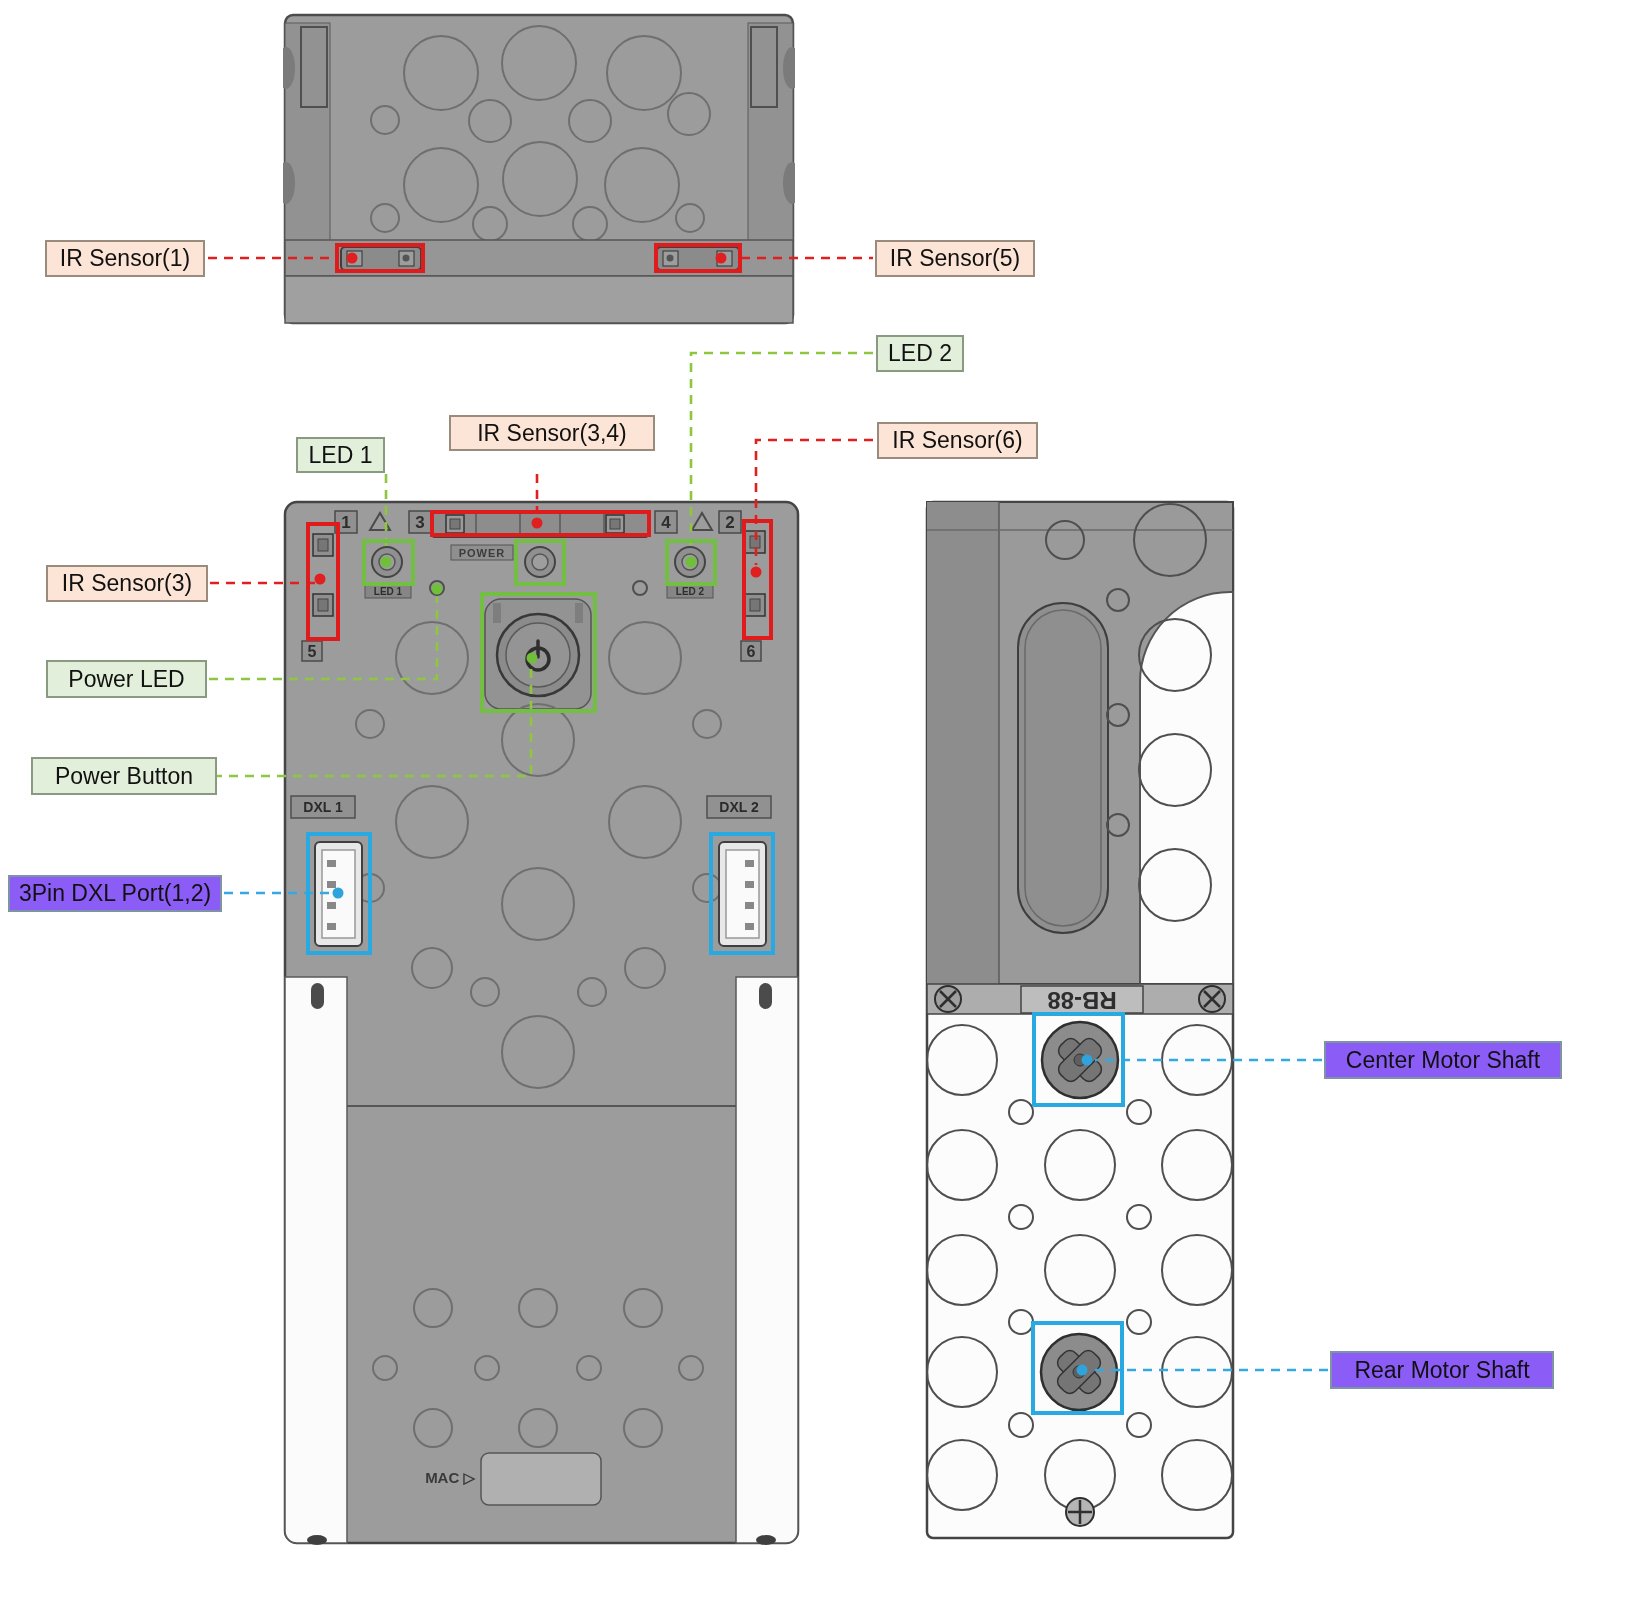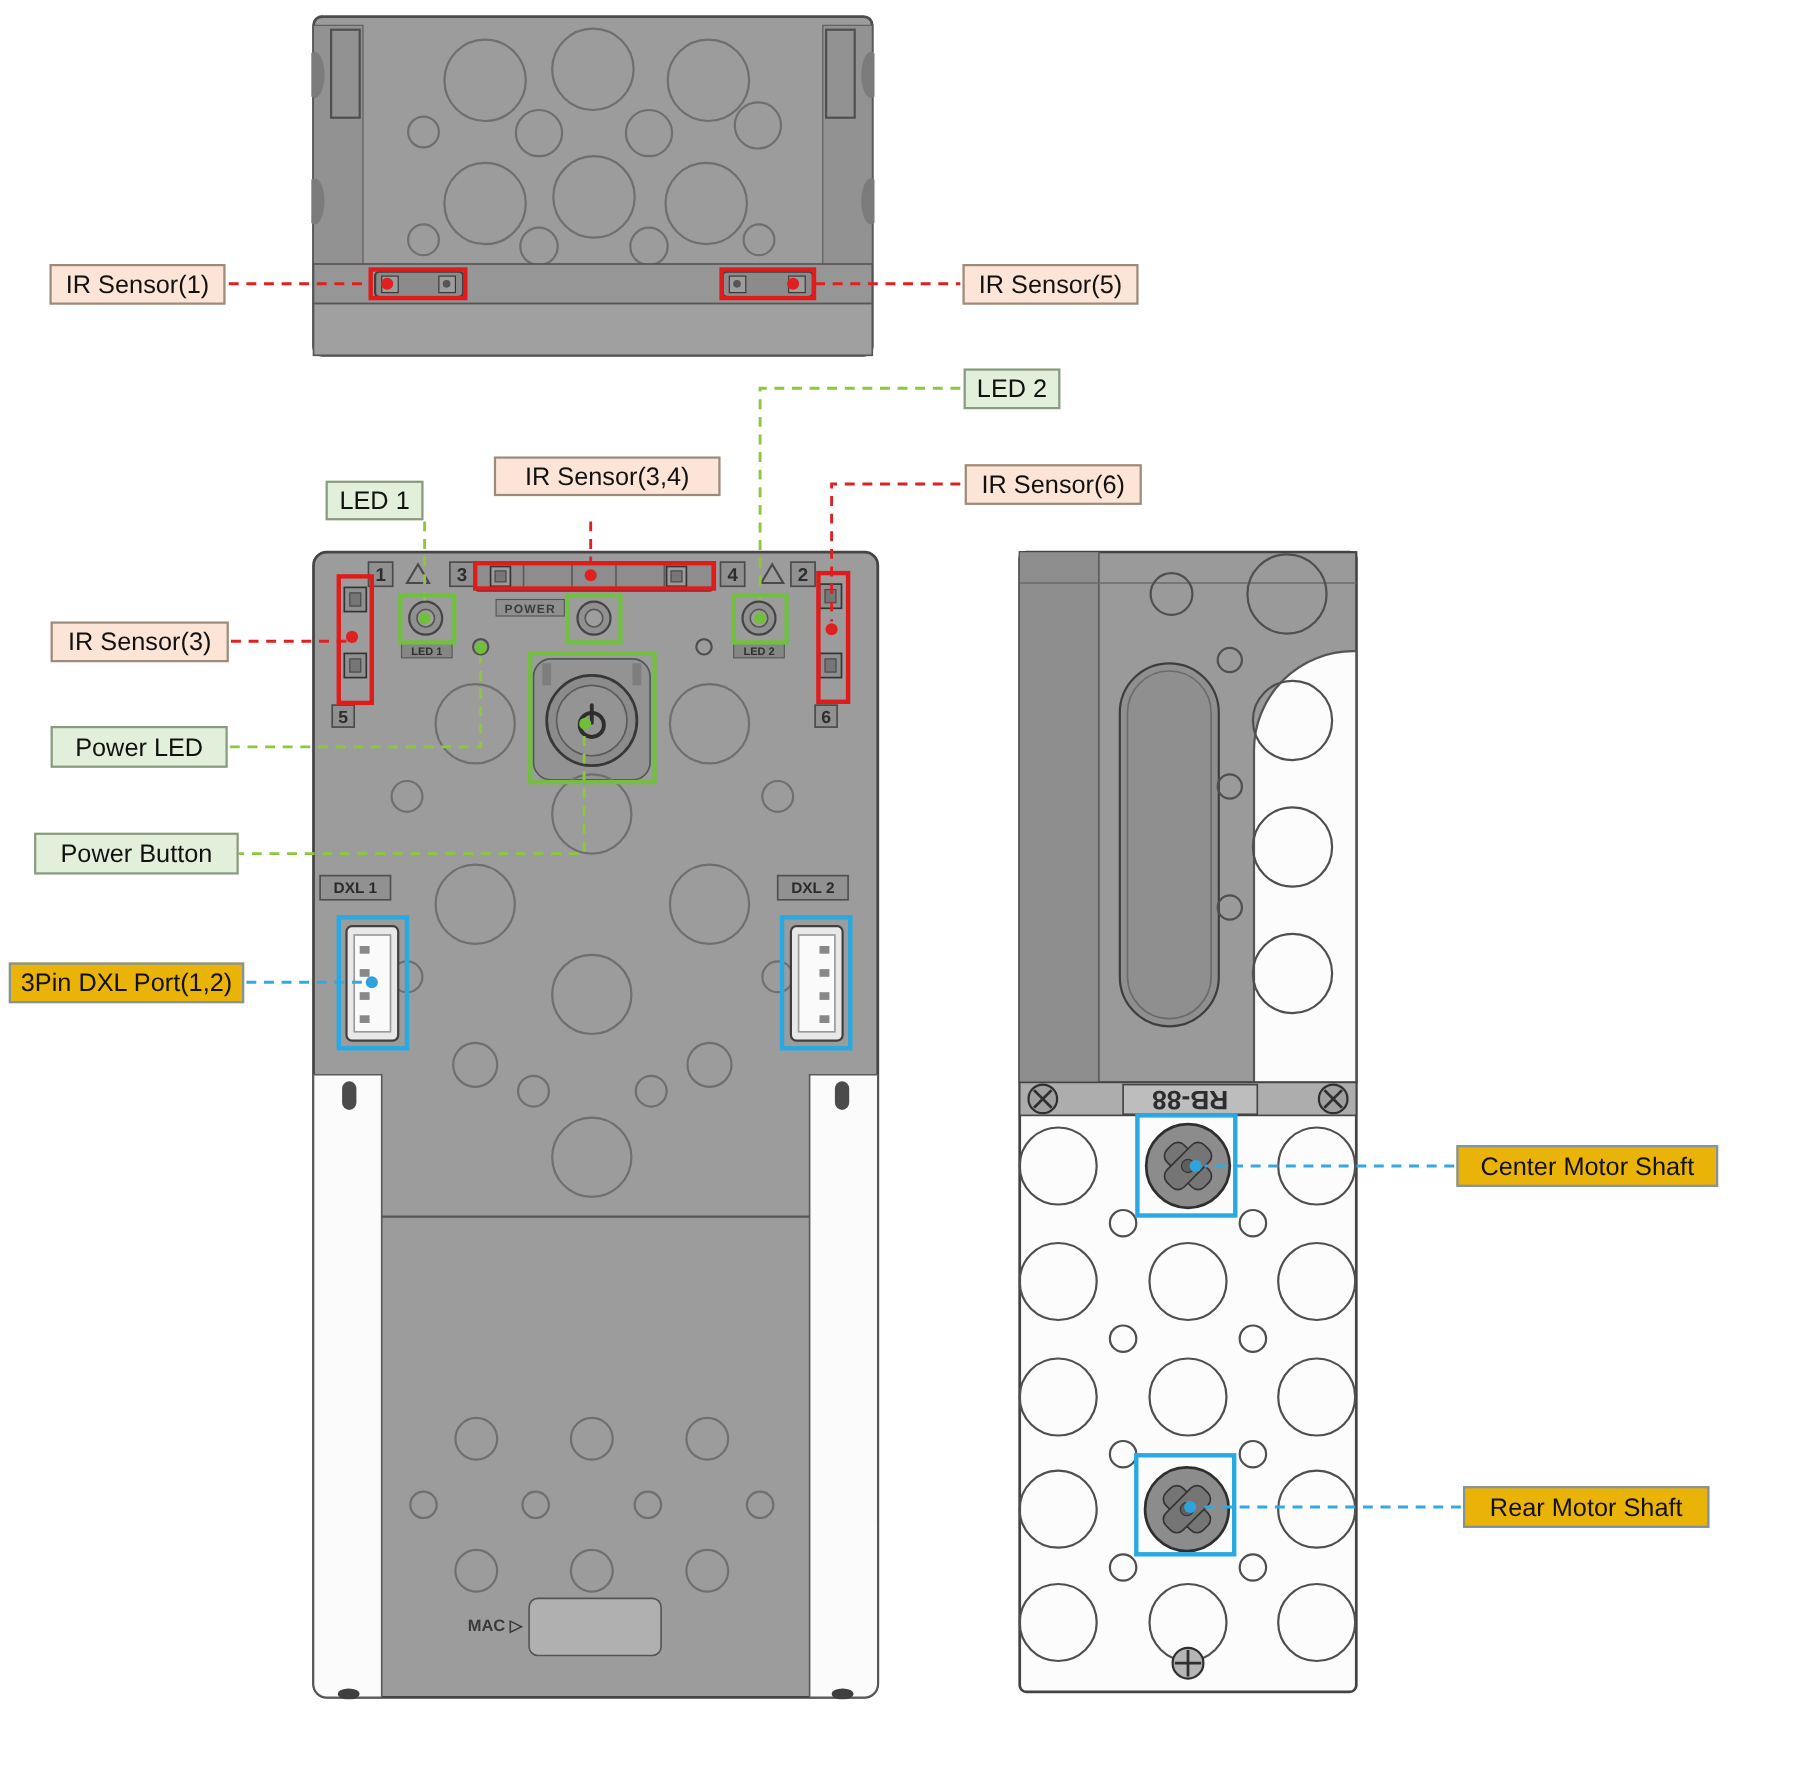--- a/index.html
+++ b/index.html
@@ -4,21 +4,21 @@
 <style>
   html,body{margin:0;padding:0;background:#ffffff;}
   #canvas{position:relative;width:1646px;height:1623px;background:#ffffff;
           font-family:"Liberation Sans",sans-serif;overflow:hidden;}
   .device-svg{position:absolute;}
   .callout{position:absolute;display:flex;align-items:center;justify-content:center;
            font-size:23px;line-height:1;color:#111;border:2px solid #0f766e;
            box-sizing:border-box;white-space:nowrap;}
   .callout.ir{background:#FCE4D6;border-color:#9b8b7c;}
   .callout.led{background:#E2EFDA;border-color:#8a9a80;}
-  .callout.port{background:#eab308;border-color:#7f93a6;}
+  .callout.port{background:#8b5cf6;border-color:#7f93a6;}
   .hl{position:absolute;box-sizing:border-box;background:transparent;}
   .hl.red{border:4px solid #E01B1B;}
   .hl.green{border:4px solid #72BF44;}
   .hl.blue{border:4px solid #29A9E1;}
   #connectors{position:absolute;left:0;top:0;pointer-events:none;}
   .dash{fill:none;stroke-width:2.6;stroke-dasharray:9 7;}
   .dash.red{stroke:#E02020;}
   .dash.green{stroke:#8DC63F;}
   .dash.blue{stroke:#35A8E0;}
   .dot.red{fill:#E02020;}

